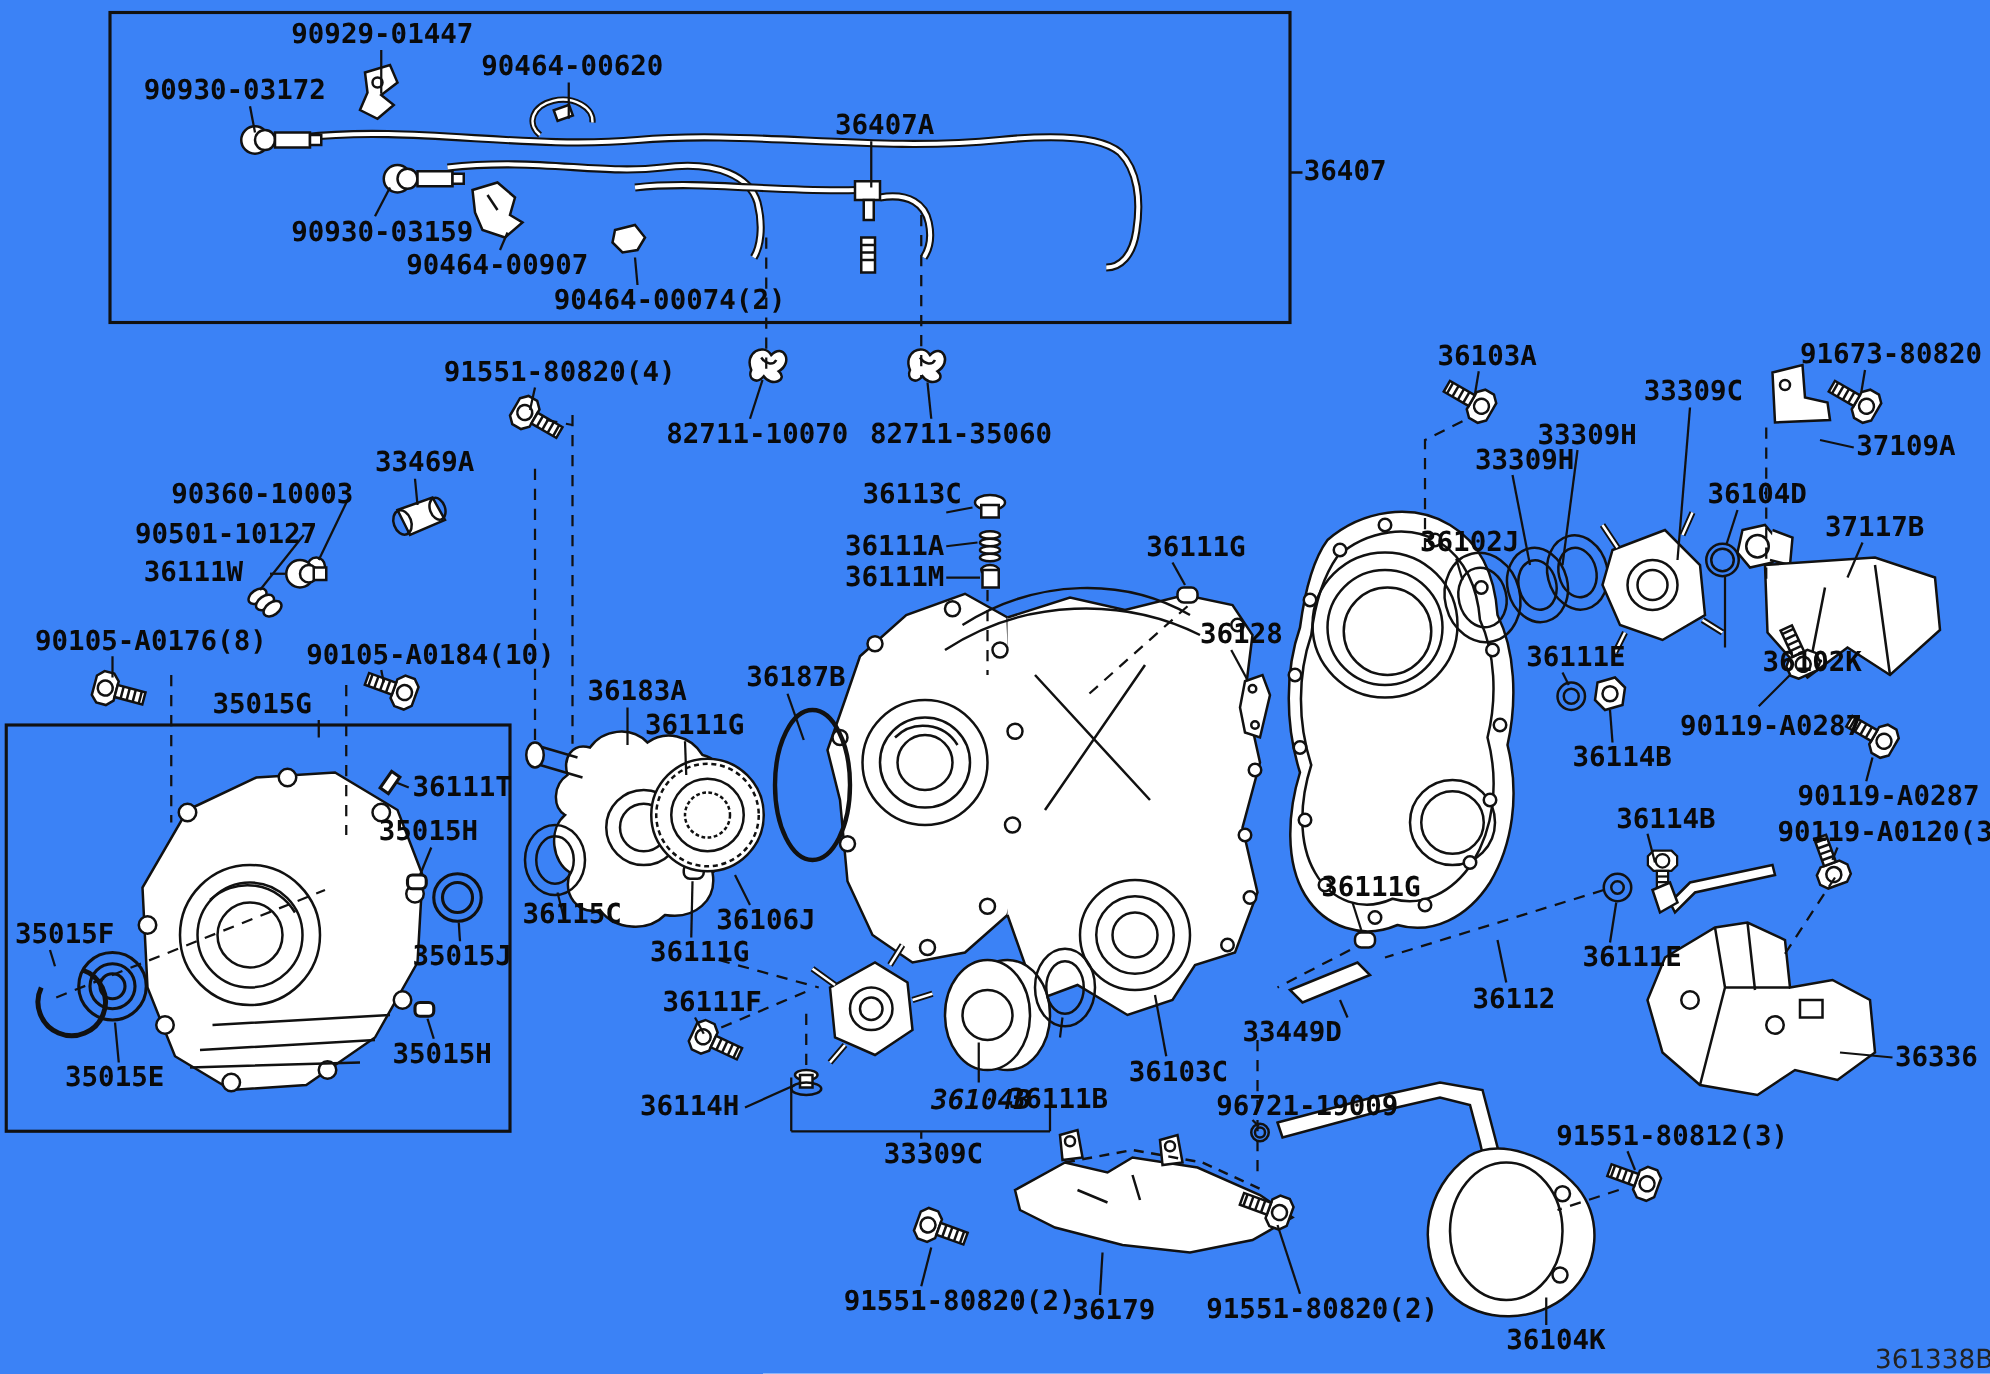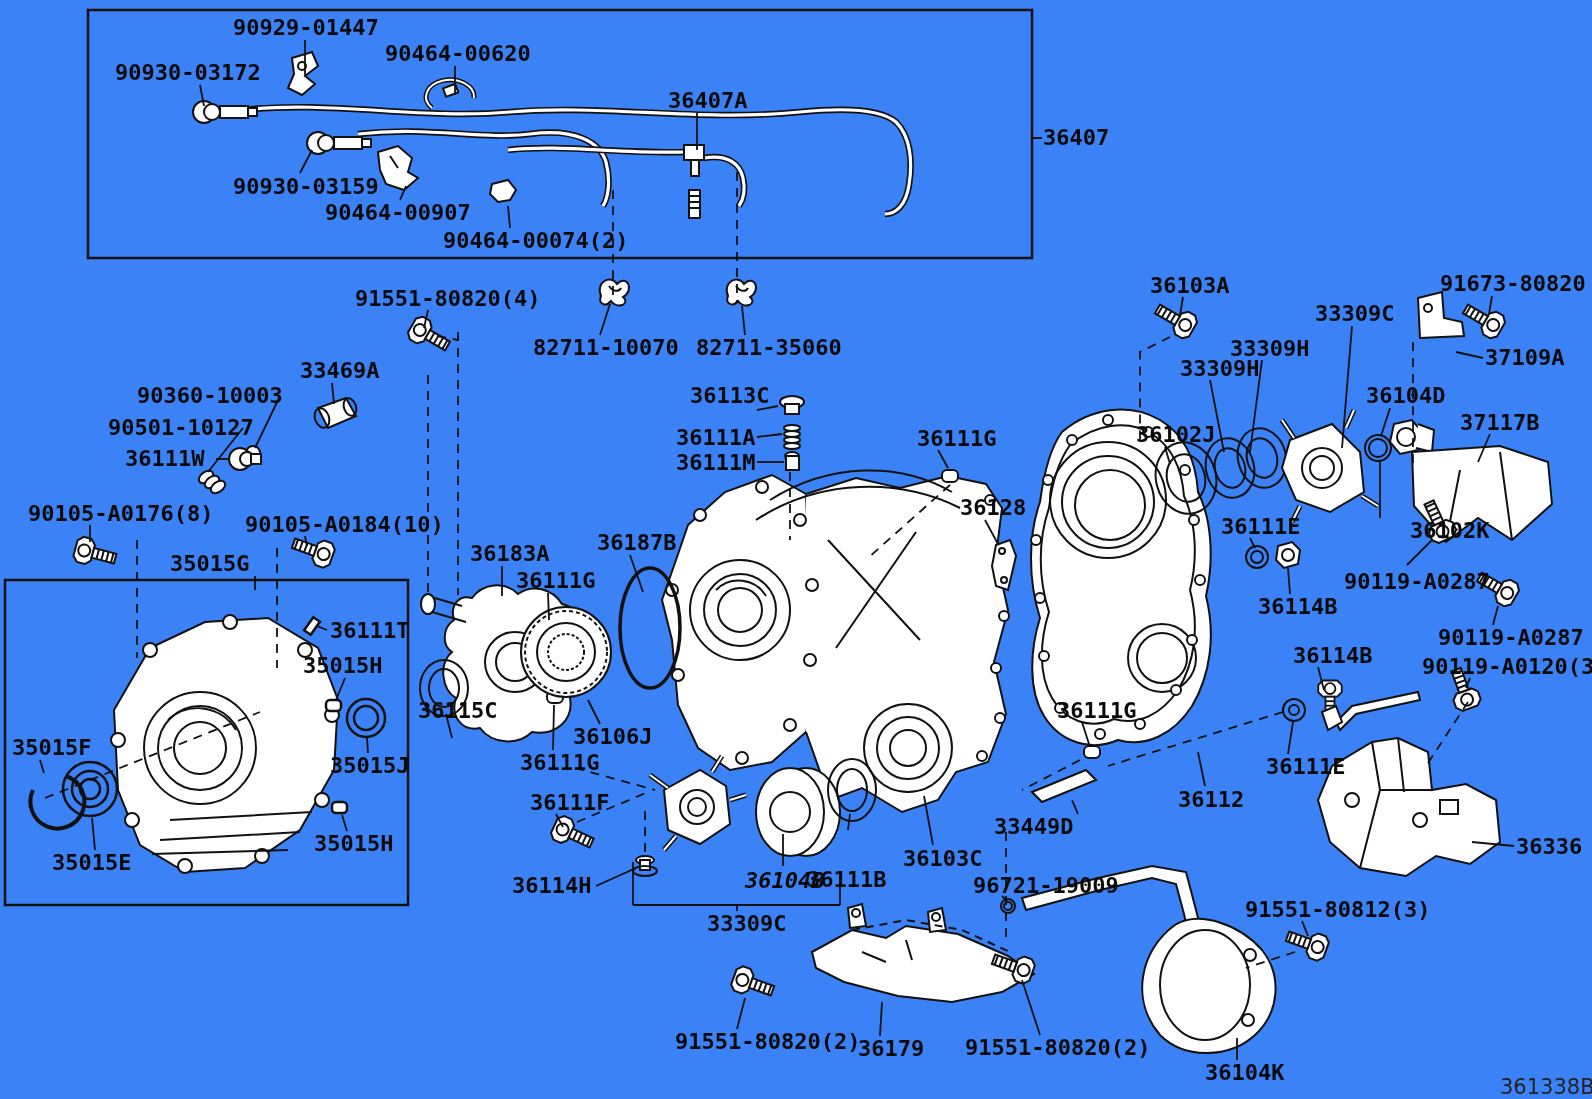--- a/index.html
+++ b/index.html
@@ -433,34 +433,34 @@
     <div class="part-label" style="left: 1043px; top: 127px;">36407</div>
     <div class="part-label" style="left: 233px; top: 176px;">90930-03159</div>
     <div class="part-label" style="left: 325px; top: 202px;">90464-00907</div>
     <div class="part-label" style="left: 443px; top: 230px;">90464-00074(2)</div>
     <div class="part-label" style="left: 533px; top: 337px;">82711-10070</div>
     <div class="part-label" style="left: 696px; top: 337px;">82711-35060</div>
     <div class="part-label" style="left: 355px; top: 288px;">91551-80820(4)</div>
     <div class="part-label" style="left: 300px; top: 360px;">33469A</div>
     <div class="part-label" style="left: 137px; top: 385px;">90360-10003</div>
     <div class="part-label" style="left: 108px; top: 417px;">90501-10127</div>
-    <div class="part-label" style="left: 125px; top: 448px; text-align: center;">36111W</div>
+    <div class="part-label" style="left: 115px; top: 448px; text-align: center;">36111W</div>
     <div class="part-label" style="left: 28px; top: 503px;">90105-A0176(8)</div>
     <div class="part-label" style="left: 245px; top: 514px;">90105-A0184(10)</div>
     <div class="part-label" style="left: 170px; top: 553px;">35015G</div>
     <div class="part-label" style="left: 330px; top: 620px;">36111T</div>
     <div class="part-label" style="left: 303px; top: 655px;">35015H</div>
     <div class="part-label" style="left: 12px; top: 737px;">35015F</div>
     <div class="part-label" style="left: 330px; top: 755px;">35015J</div>
     <div class="part-label" style="left: 52px; top: 852px;">35015E</div>
     <div class="part-label" style="left: 314px; top: 833px;">35015H</div>
     <div class="part-label" style="left: 470px; top: 543px;">36183A</div>
     <div class="part-label" style="left: 516px; top: 570px;">36111G</div>
     <div class="part-label" style="left: 597px; top: 532px;">36187B</div>
-    <div class="part-label" style="left: 418px; top: 700px; text-align: right;">36115C</div>
+    <div class="part-label" style="left: 418px; top: 721px; text-align: right;">36115C</div>
     <div class="part-label" style="left: 573px; top: 726px;">36106J</div>
     <div class="part-label" style="left: 520px; top: 752px;">36111G</div>
     <div class="part-label" style="left: 530px; top: 792px;">36111F</div>
     <div class="part-label" style="left: 512px; top: 875px;">36114H</div>
     <div class="part-label" style="left: 707px; top: 913px;">33309C</div>
     <div class="part-label" style="left: 745px; top: 870px; font-style: italic;">36104B</div>
     <div class="part-label" style="left: 807px; top: 833px; margin-top: 36px;">36111B</div>
     <div class="part-label" style="left: 903px; top: 848px;">36103C</div>
     <div class="part-label" style="left: 676px; top: 385px; margin-left: 14px;">36113C</div>
     <div class="part-label" style="left: 676px; top: 427px;">36111A</div>

